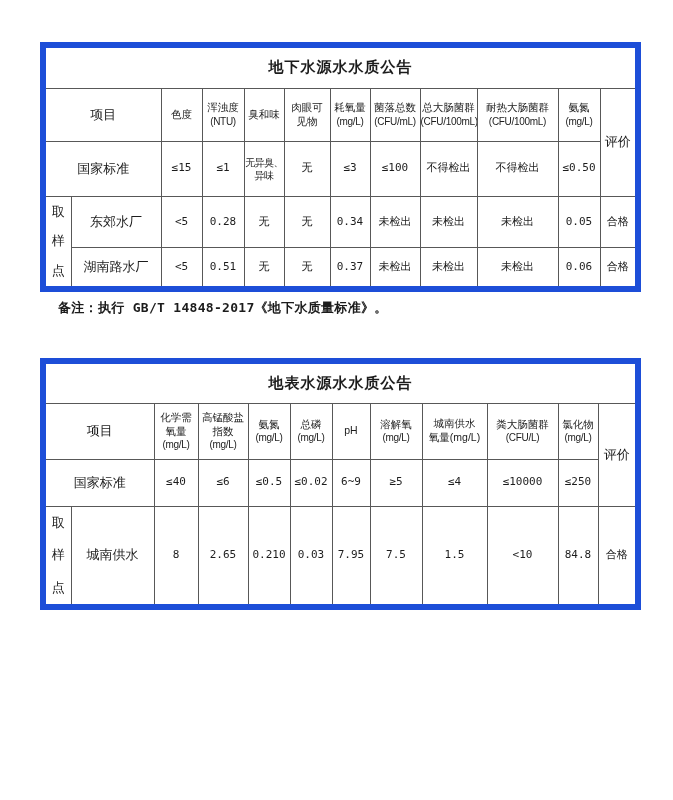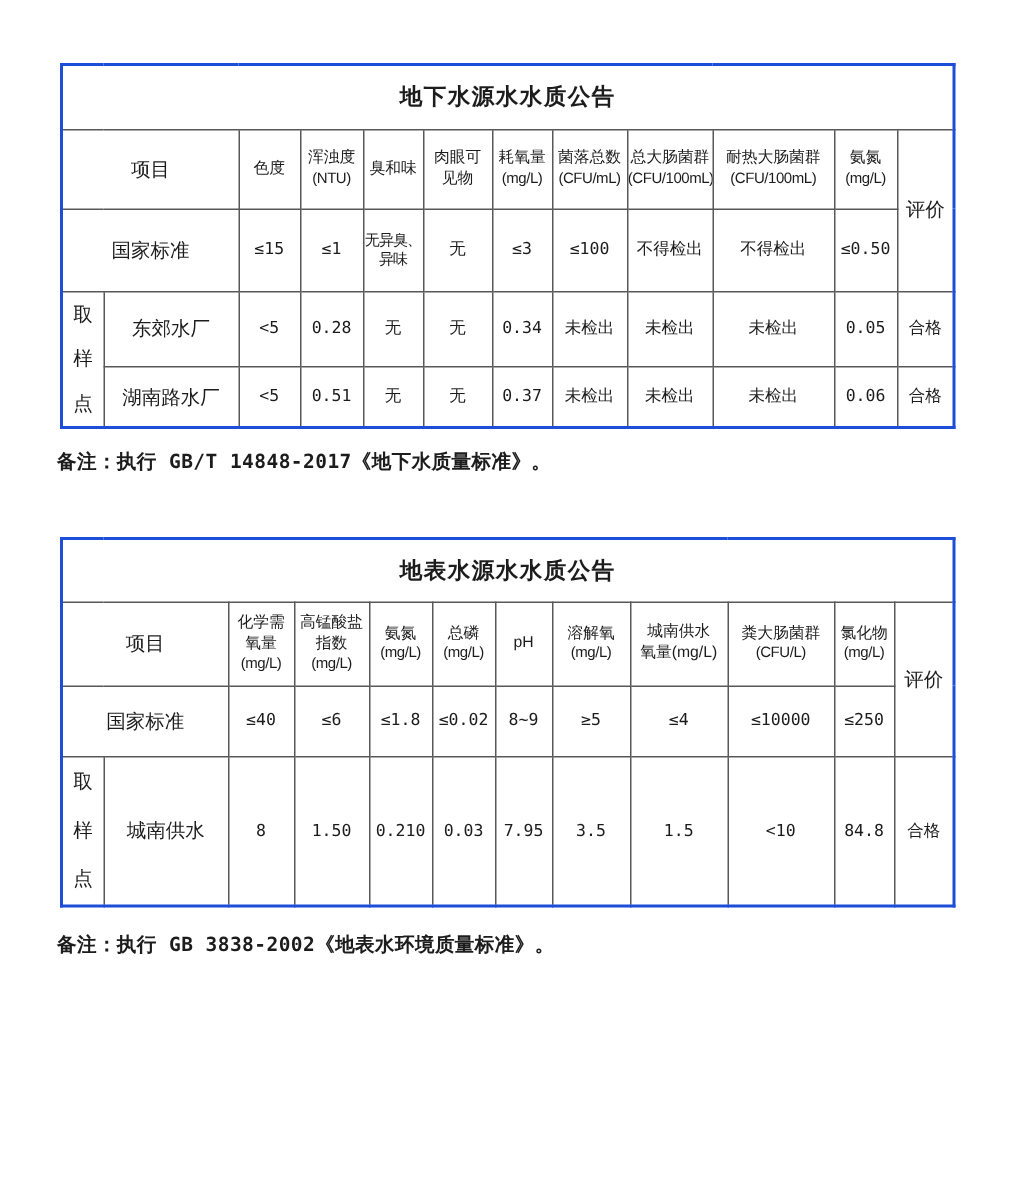--- a/index.html
+++ b/index.html
@@ -1,19 +1,19 @@
 <!DOCTYPE html>
 <html><head>
 <meta charset="utf-8">
 <style>
   html,body{margin:0;padding:0;background:#ffffff;}
   .page{position:relative;width:673px;height:800px;background:#ffffff;overflow:hidden;
         font-family:"Liberation Sans",sans-serif;color:#1c1c1c;}
   table.wq{position:absolute;left:40px;width:596px;border-collapse:collapse;table-layout:fixed;
-        border:2px solid #1d4ed8;background:#ffffff;}
+        border:6px solid #1d4ed8;background:#ffffff;}
   table.wq td{border:1px solid #585858;text-align:center;vertical-align:middle;padding:0;
         white-space:pre;overflow:hidden;}
   td.title{font-size:15px;font-weight:600;letter-spacing:1px;}
   td.label{font-size:13px;}
   td.hdr{font-size:10.5px;line-height:1.3;}
   .hl{display:block;}
   .unit{display:block;font-size:10px;letter-spacing:-0.3px;}
   .unit:empty{display:none;}
   td.val{font-size:11px;line-height:1.3;font-family:"DejaVu Sans Mono","Liberation Sans",monospace;margin-top:16px;}
   td.tight{font-size:10px;letter-spacing:-0.6px;}
@@ -99,21 +99,21 @@
       <td class="val">0.37</td>
       <td class="val">未检出</td>
       <td class="val">未检出</td>
       <td class="val">未检出</td>
       <td class="val">0.06</td>
       <td class="val">合格</td>
     </tr>
   </tbody>
     </table>
 
-  <div class="note" style="top:299px;">备注：执行 GB/T 14848-2017《地下水质量标准》。</div>
+  <div class="note" style="top:299px;margin-left:20px;">备注：执行 GB/T 14848-2017《地下水质量标准》。</div>
 
   <table class="wq" id="t2" style="top:358px;">
     <colgroup>
       <col style="width:28px">
         <col style="width:83px">
         <col style="width:44px">
         <col style="width:50px">
       <col style="width:42px">
         <col style="width:42px">
         <col style="width:38px">
@@ -140,42 +140,41 @@
       <td class="hdr"><span class="hl">城南供水
 氧量(mg/L)</span></td>
       <td class="hdr"><span class="hl">粪大肠菌群</span><span class="unit">(CFU/L)</span></td>
       <td class="hdr"><span class="hl">氯化物</span><span class="unit">(mg/L)</span></td>
       <td rowspan="2" class="label">评价</td>
     </tr>
     <tr style="height:47px">
       <td colspan="2" class="label">国家标准</td>
       <td class="val">≤40</td>
       <td class="val">≤6</td>
-      <td class="val">≤1.8</td>
+      <td class="val">≤0.5</td>
       <td class="val">≤0.02</td>
-      <td class="val">8~9</td>
+      <td class="val">6~9</td>
       <td class="val">≥5</td>
       <td class="val">≤4</td>
       <td class="val">≤10000</td>
       <td class="val">≤250</td>
     </tr>
     <tr style="height:100px">
       <td class="vlabel">取
 样
 点</td>
       <td class="label">城南供水</td>
       <td class="val">8</td>
-      <td class="val">1.50</td>
+      <td class="val">2.65</td>
       <td class="val">0.210</td>
       <td class="val">0.03</td>
       <td class="val">7.95</td>
-      <td class="val">3.5</td>
+      <td class="val">7.5</td>
       <td class="val">1.5</td>
       <td class="val">&lt;10</td>
       <td class="val">84.8</td>
       <td class="val">合格</td>
     </tr>
   </tbody>
     </table>
 
-  <div class="note" style="top:621px;">备注：执行 GB 3838-2002《地表水环境质量标准》。</div>
 
 </div>
 
 </body></html>

